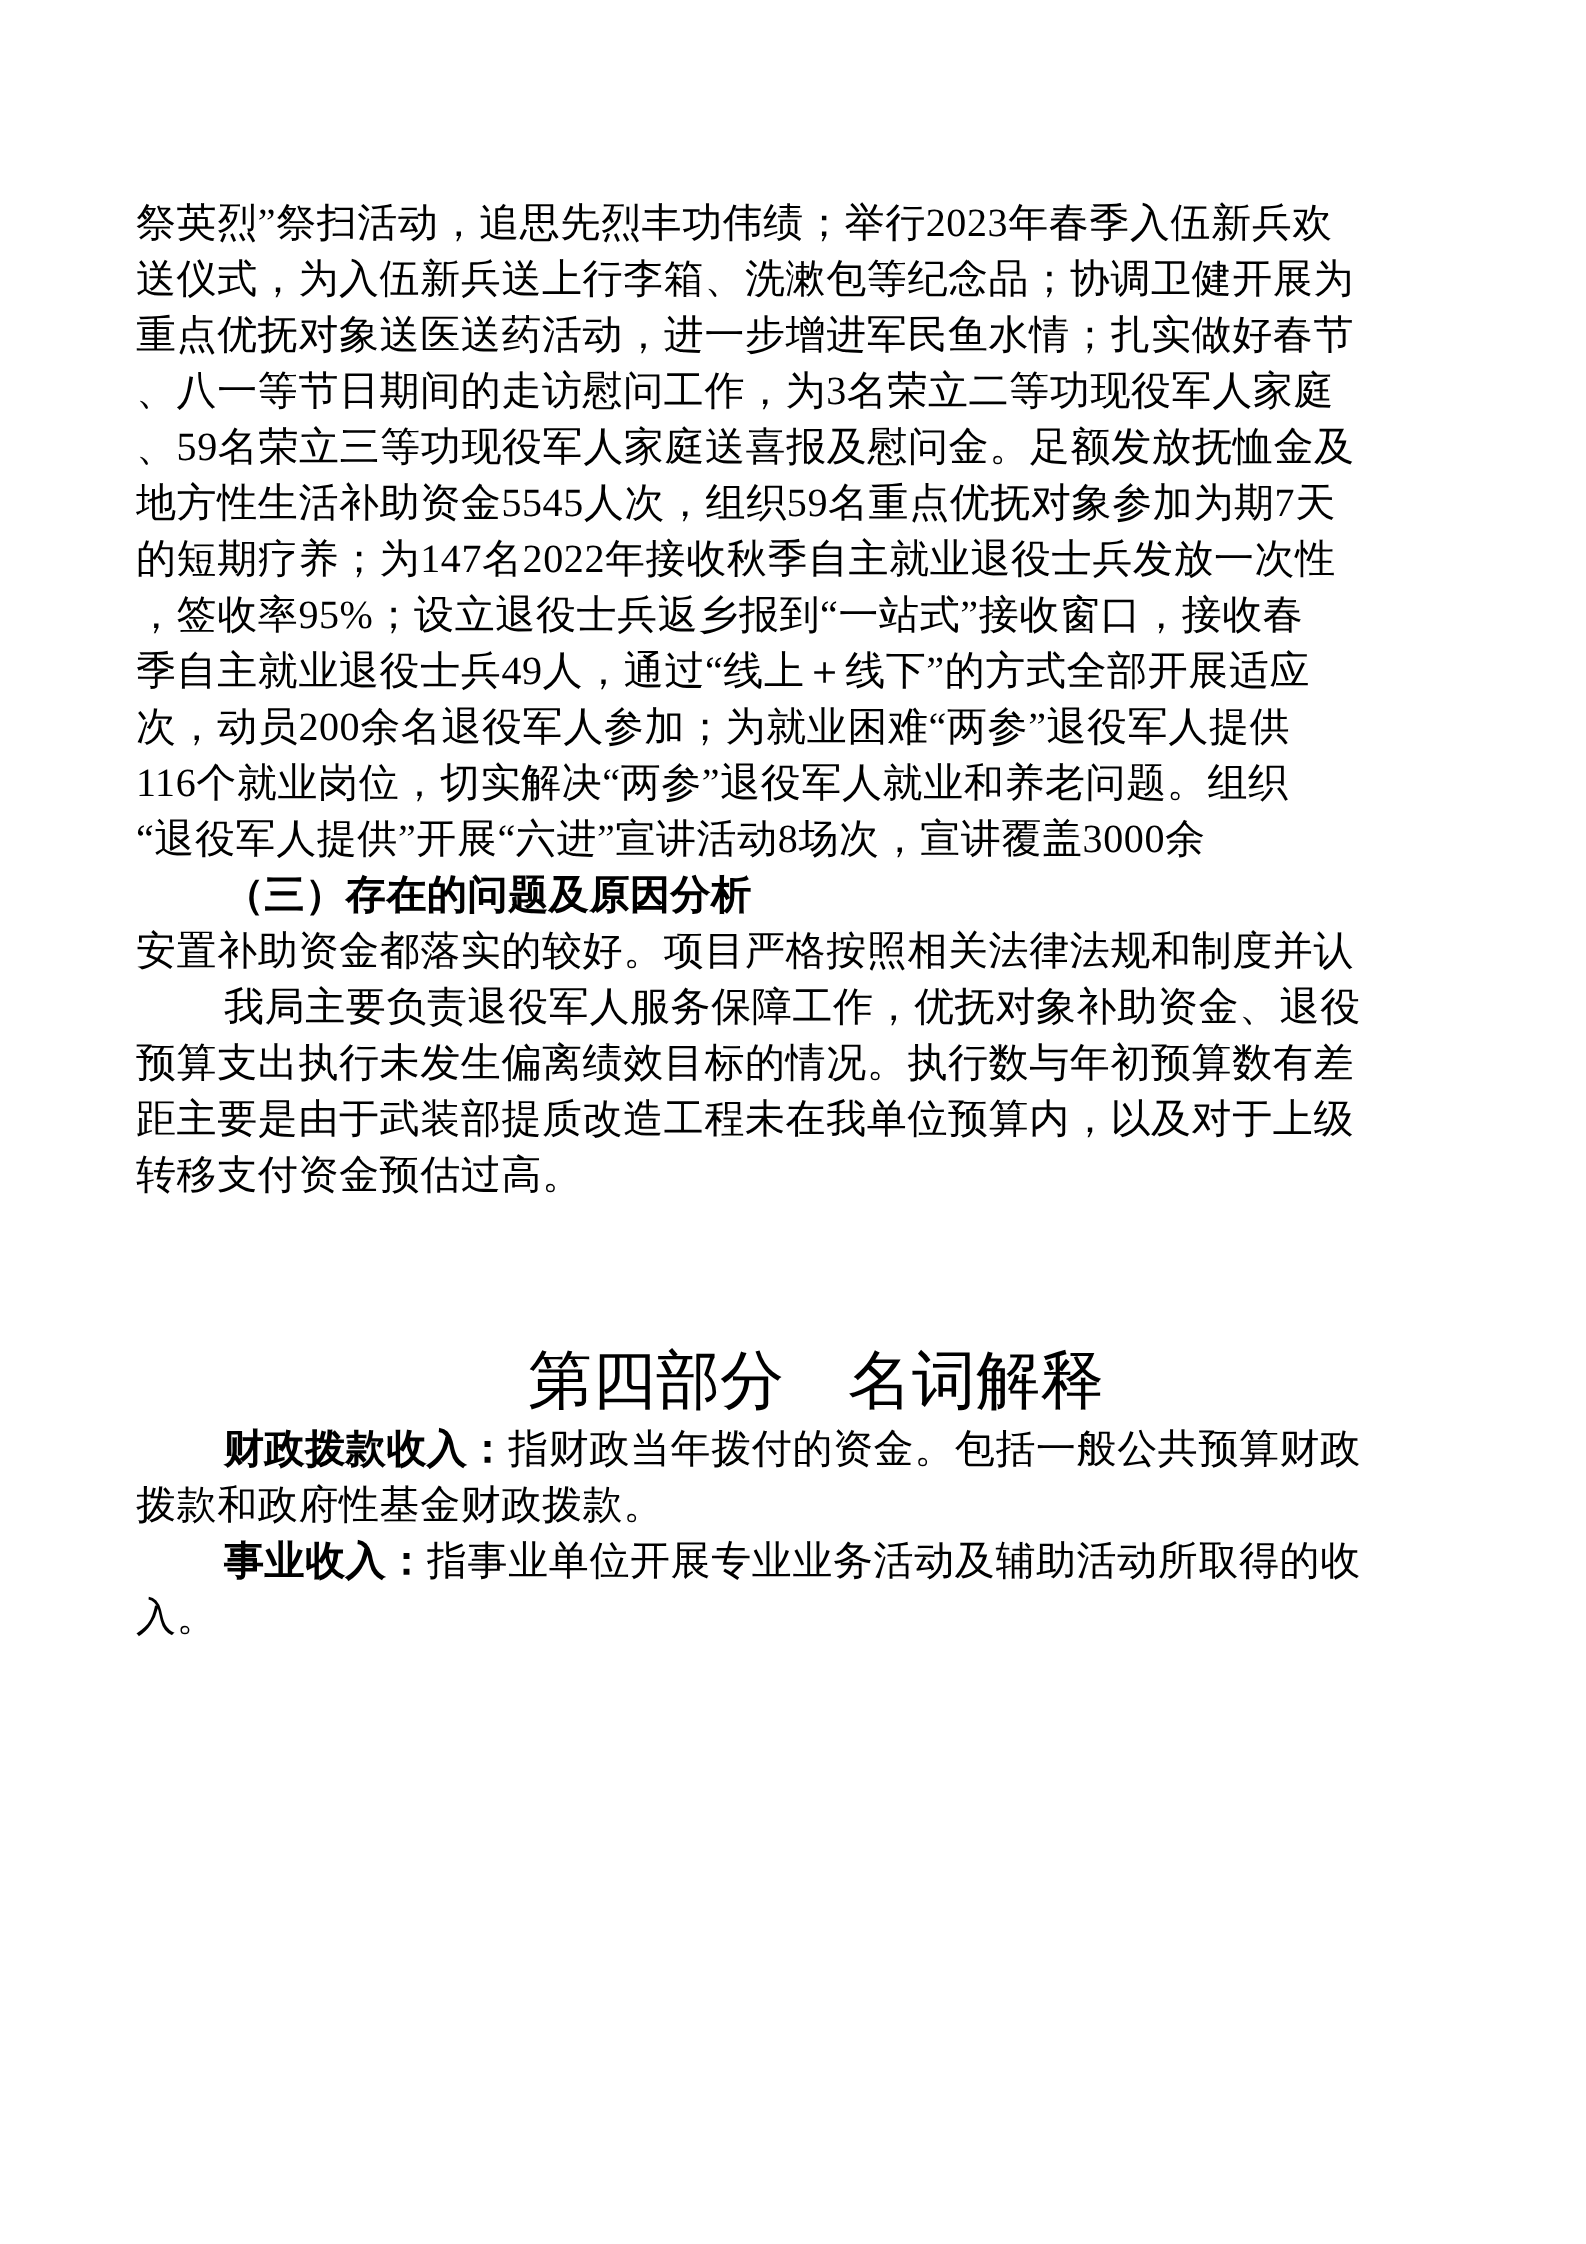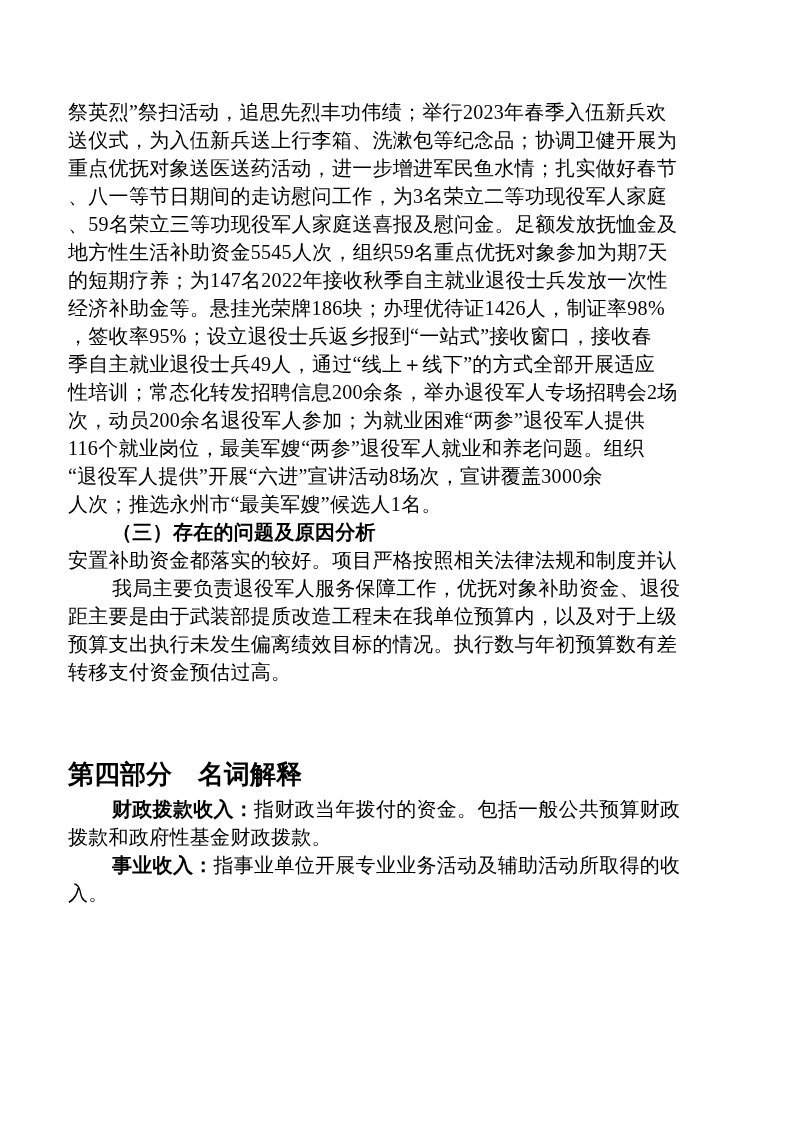--- a/index.html
+++ b/index.html
@@ -38,22 +38,23 @@
   }
   .section-heading {
     font-weight: 700;
   }
   .spacer {
     height: 72px;
   }
   .part-title {
     height: 33px;
     line-height: 33px;
-    font-size: 26px;
-    font-weight: 700;
+    font-size: 32px;
+    text-align: center;
+    font-weight: 400;
   }
   .terms {
     margin-top: 4px;
   }
   .term-name {
     font-weight: 700;
     font-family: "Liberation Sans", "DejaVu Sans", sans-serif;
   }
 </style>
 </head>
@@ -63,37 +64,34 @@
   <div class="content">
 
     <div>
       <div class="line">祭英烈”祭扫活动，追思先烈丰功伟绩；举行2023年春季入伍新兵欢</div>
       <div class="line">送仪式，为入伍新兵送上行李箱、洗漱包等纪念品；协调卫健开展为</div>
       <div class="line">重点优抚对象送医送药活动，进一步增进军民鱼水情；扎实做好春节</div>
       <div class="line">、八一等节日期间的走访慰问工作，为3名荣立二等功现役军人家庭</div>
       <div class="line">、59名荣立三等功现役军人家庭送喜报及慰问金。足额发放抚恤金及</div>
       <div class="line">地方性生活补助资金5545人次，组织59名重点优抚对象参加为期7天</div>
       <div class="line">的短期疗养；为147名2022年接收秋季自主就业退役士兵发放一次性</div>
-      <div class="line">经济补助金等。悬挂光荣牌186块；办理优待证1426人，制证率98%</div>
       <div class="line">，签收率95%；设立退役士兵返乡报到“一站式”接收窗口，接收春</div>
       <div class="line">季自主就业退役士兵49人，通过“线上＋线下”的方式全部开展适应</div>
-      <div class="line">性培训；常态化转发招聘信息200余条，举办退役军人专场招聘会2场</div>
       <div class="line">次，动员200余名退役军人参加；为就业困难“两参”退役军人提供</div>
-      <div class="line">116个就业岗位，最美军嫂“两参”退役军人就业和养老问题。组织</div>
+      <div class="line">116个就业岗位，切实解决“两参”退役军人就业和养老问题。组织</div>
       <div class="line">“退役军人提供”开展“六进”宣讲活动8场次，宣讲覆盖3000余</div>
-      <div class="line">人次；推选永州市“最美军嫂”候选人1名。</div>
     </div>
 
     <div class="line indent section-heading bold-sans">（三）存在的问题及原因分析</div>
 
     <div>
       <div class="line">安置补助资金都落实的较好。项目严格按照相关法律法规和制度并认</div>
       <div class="line indent">我局主要负责退役军人服务保障工作，优抚对象补助资金、退役</div>
+      <div class="line">预算支出执行未发生偏离绩效目标的情况。执行数与年初预算数有差</div>
       <div class="line">距主要是由于武装部提质改造工程未在我单位预算内，以及对于上级</div>
-      <div class="line">预算支出执行未发生偏离绩效目标的情况。执行数与年初预算数有差</div>
       <div class="line">转移支付资金预估过高。</div>
     </div>
 
     <div class="spacer"></div>
 
     <div class="part-title bold-sans">第四部分　名词解释</div>
 
     <div class="terms">
 
       <div>

